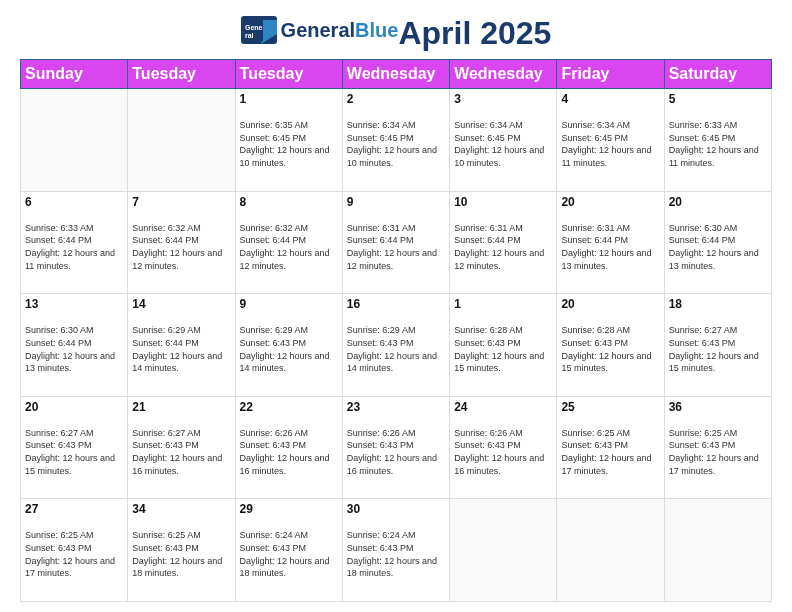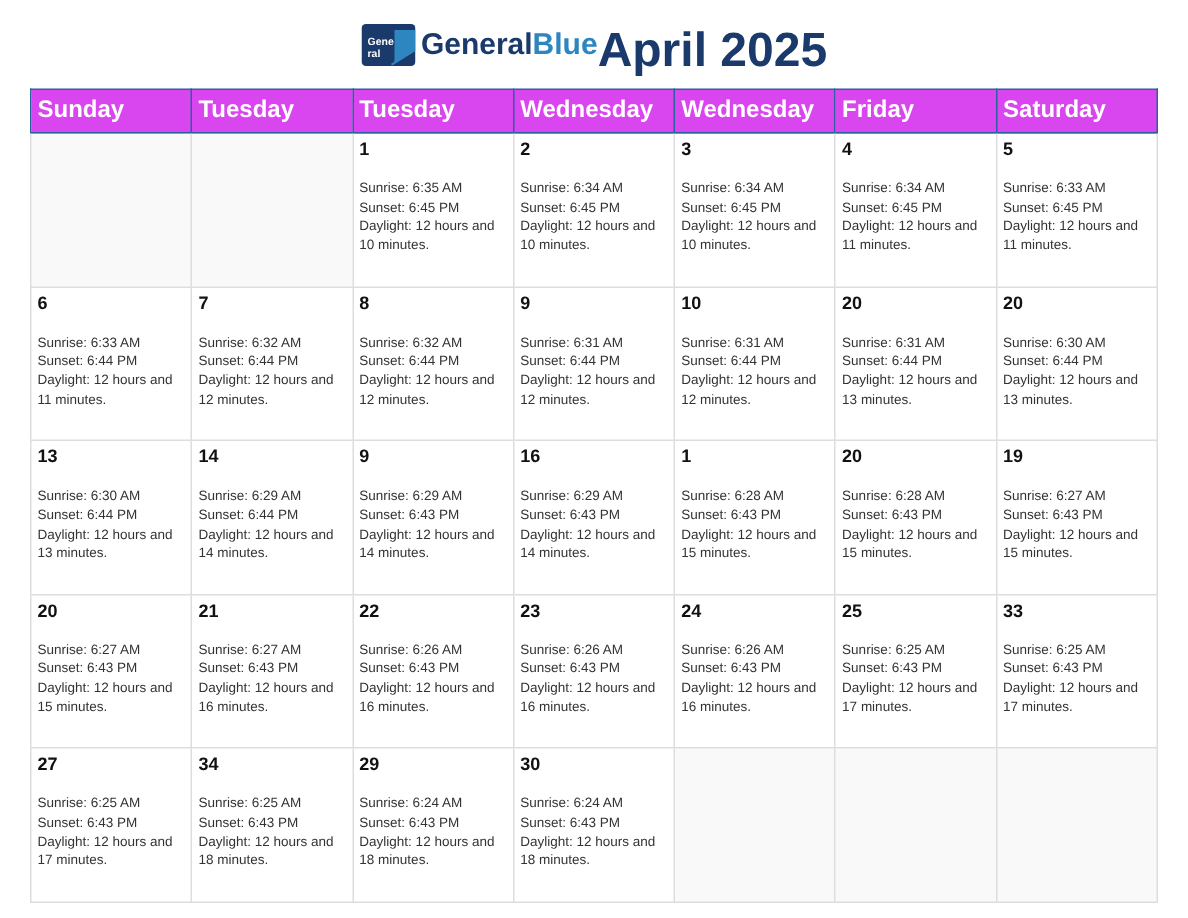--- a/index.html
+++ b/index.html
@@ -234,21 +234,21 @@
 Sunset: 6:43 PM
 Daylight: 12 hours and 15 minutes.</div>
           </td>
           <td>
             <div class="day-num">20</div>
             <div class="day-info" style="white-space: pre-line;">Sunrise: 6:28 AM
 Sunset: 6:43 PM
 Daylight: 12 hours and 15 minutes.</div>
           </td>
           <td>
-            <div class="day-num">19</div>
+            <div class="day-num">18</div>
             <div class="day-info" style="white-space: pre-line;">Sunrise: 6:27 AM
 Sunset: 6:43 PM
 Daylight: 12 hours and 15 minutes.</div>
           </td>
         </tr>
         <tr>
           <td>
             <div class="day-num">20</div>
             <div class="day-info" style="white-space: pre-line;">Sunrise: 6:27 AM
 Sunset: 6:43 PM
@@ -278,21 +278,21 @@
 Sunset: 6:43 PM
 Daylight: 12 hours and 16 minutes.</div>
           </td>
           <td>
             <div class="day-num">25</div>
             <div class="day-info" style="white-space: pre-line;">Sunrise: 6:25 AM
 Sunset: 6:43 PM
 Daylight: 12 hours and 17 minutes.</div>
           </td>
           <td>
-            <div class="day-num">33</div>
+            <div class="day-num">36</div>
             <div class="day-info" style="white-space: pre-line;">Sunrise: 6:25 AM
 Sunset: 6:43 PM
 Daylight: 12 hours and 17 minutes.</div>
           </td>
         </tr>
         <tr>
           <td>
             <div class="day-num">27</div>
             <div class="day-info" style="white-space: pre-line;">Sunrise: 6:25 AM
 Sunset: 6:43 PM

